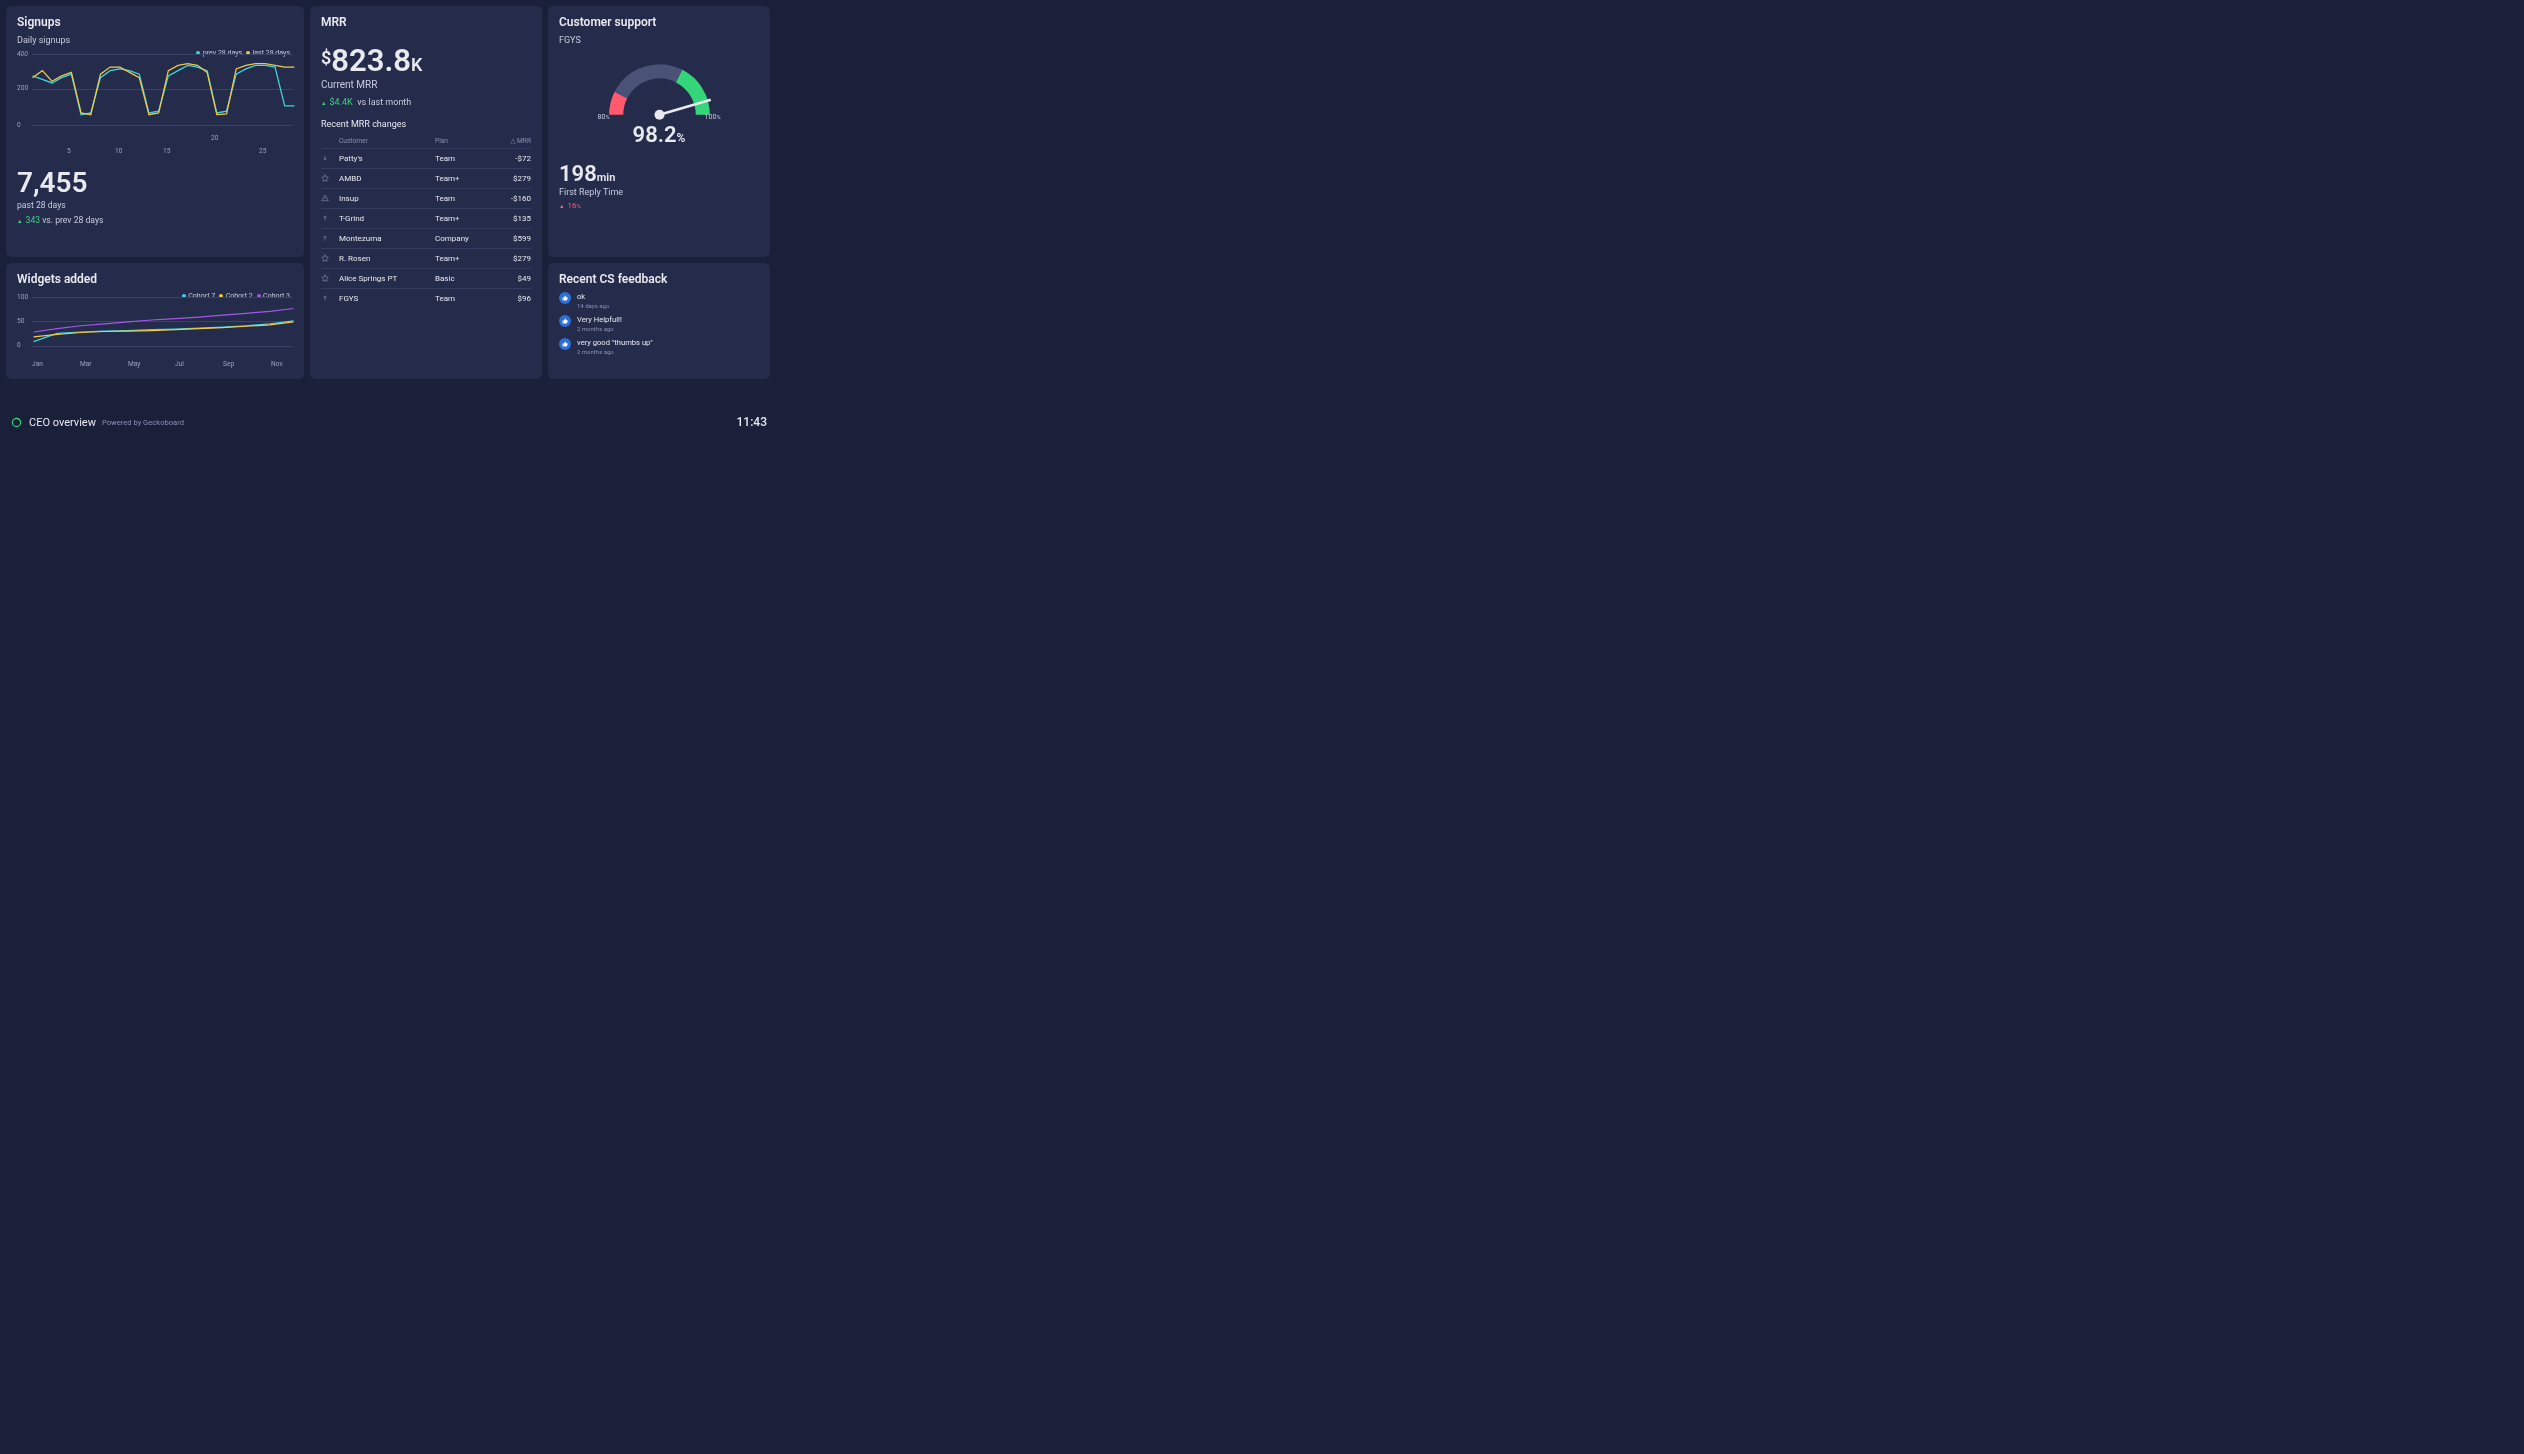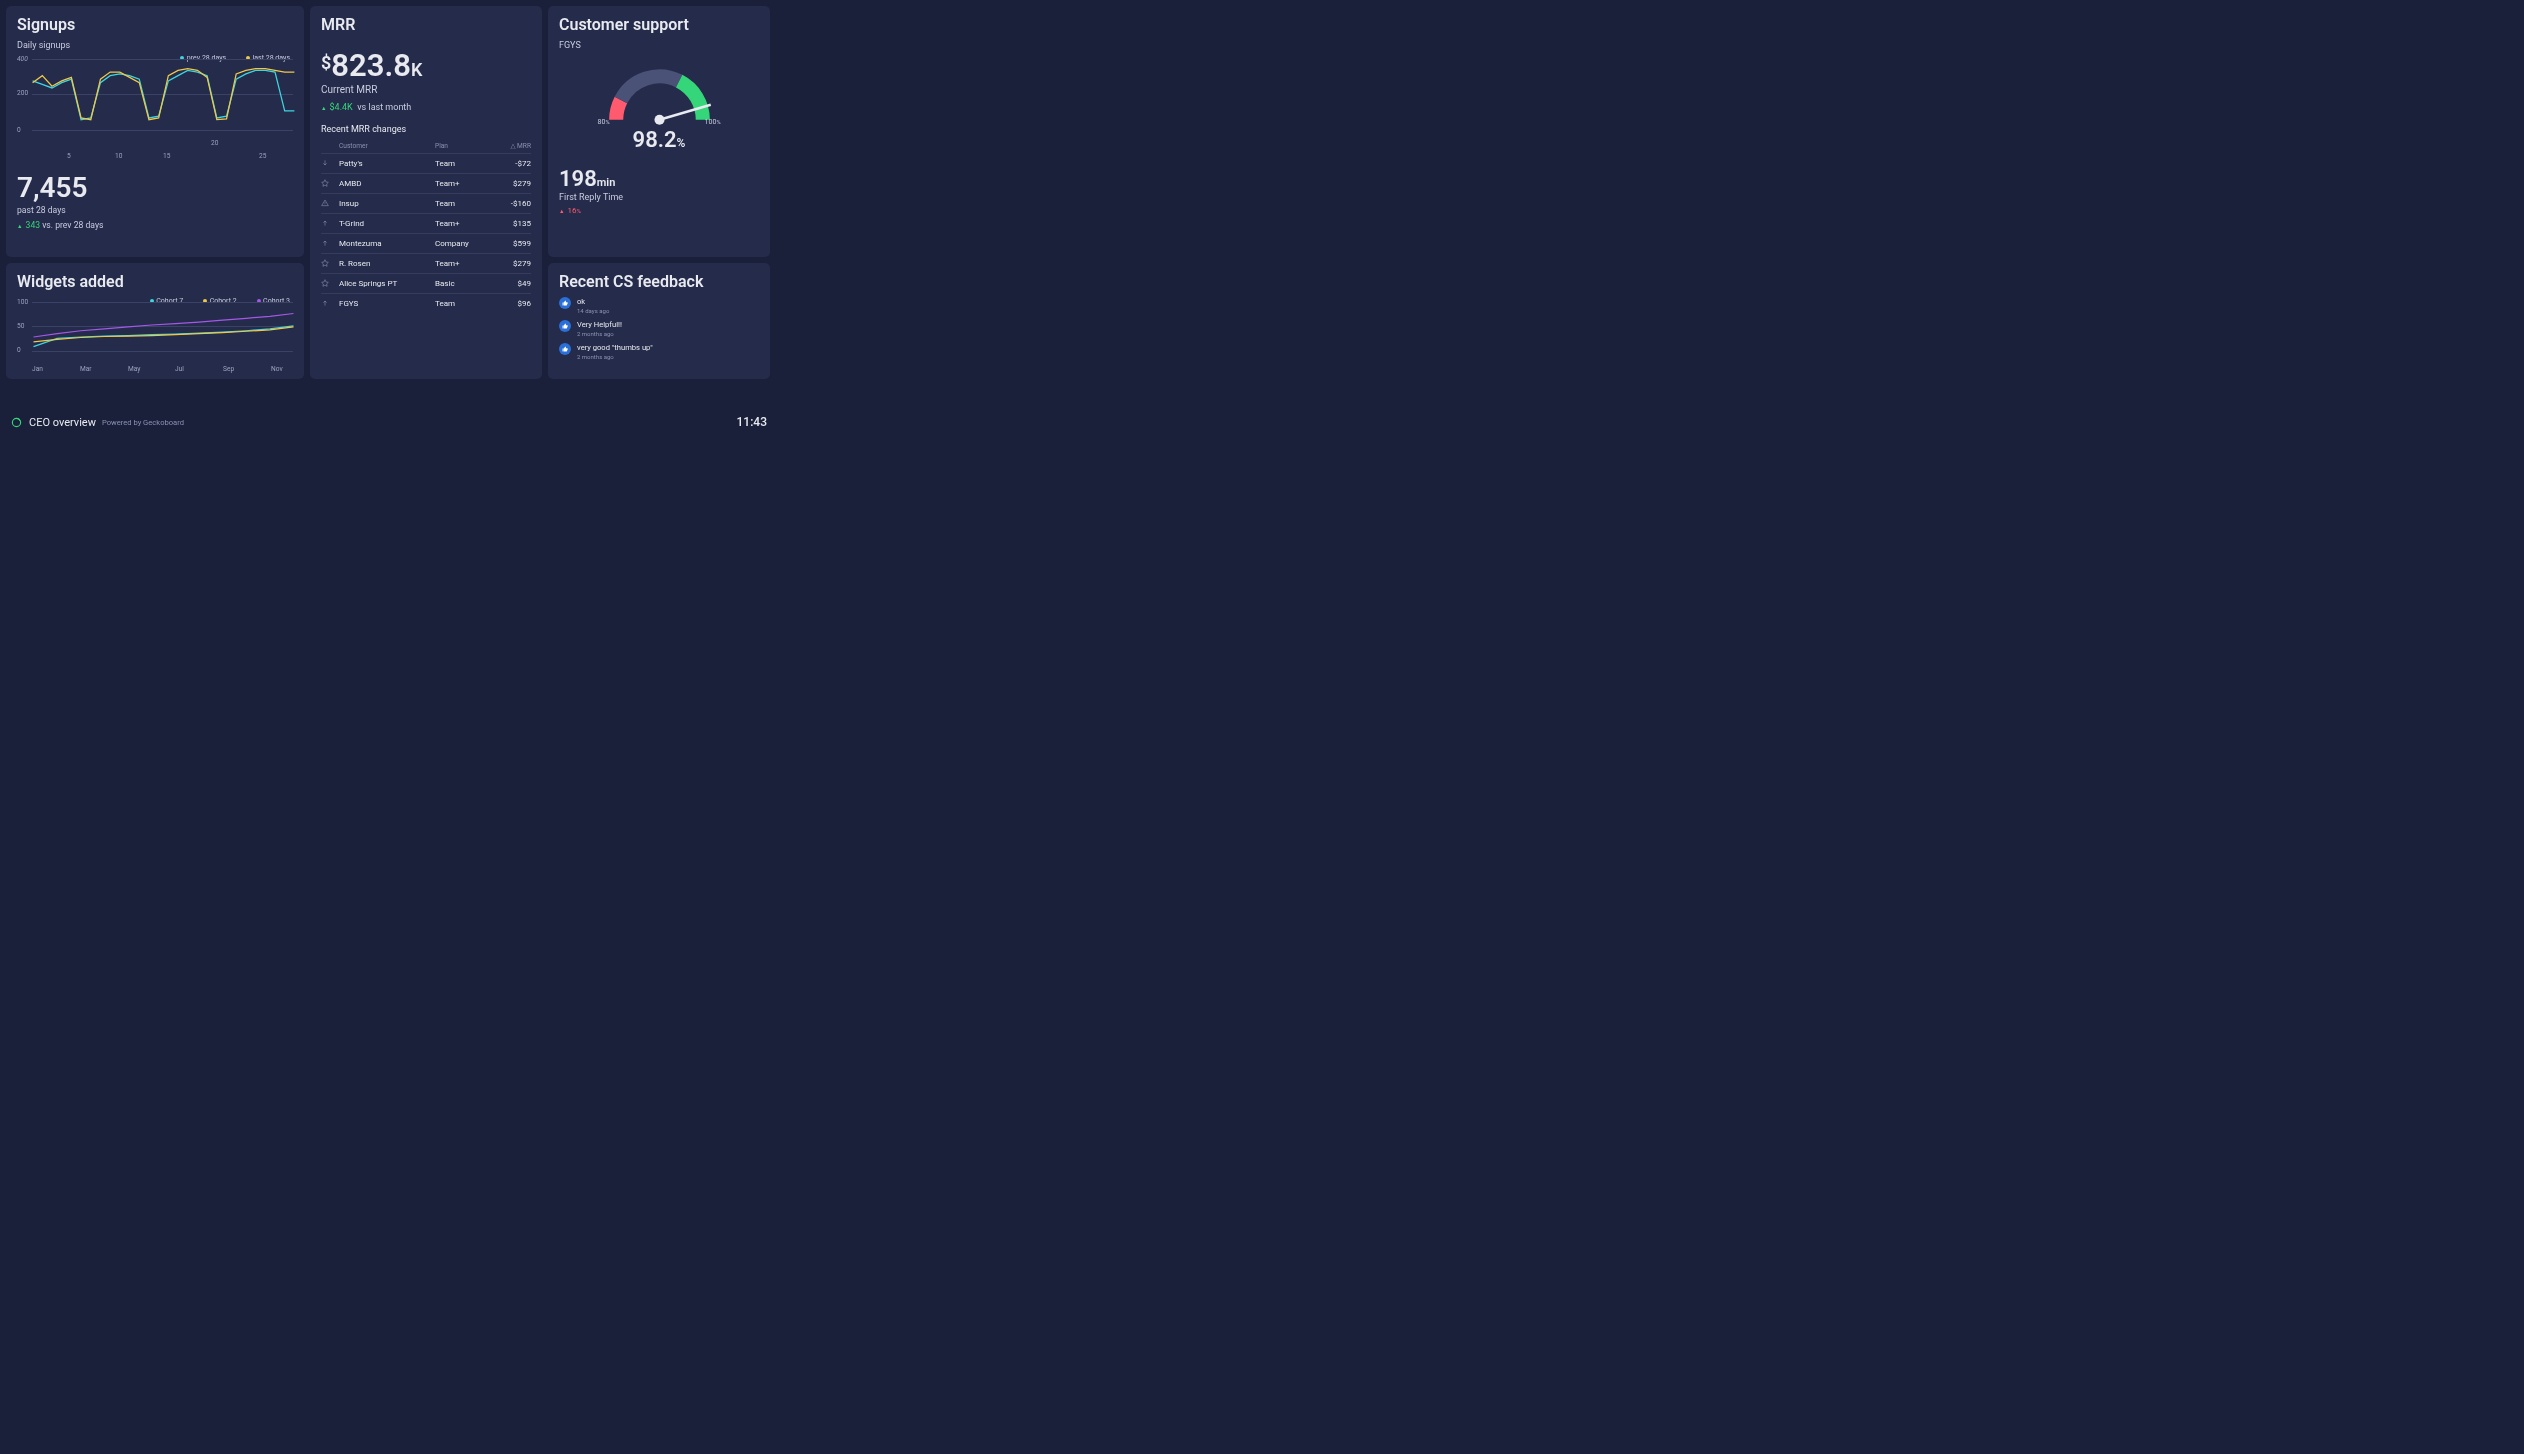--- a/index.html
+++ b/index.html
@@ -19,33 +19,33 @@
     grid-template-rows: 251px 116px;
     gap: 6px;
     height: 374px;
   }
   .card {
     background: #252b4a;
     border-radius: 5px;
     padding: 9px 11px;
   }
   .card-title {
-    font-size: 16px;
+    font-size: 12px;
     font-weight: 600;
     margin-bottom: 6px;
   }
   .subtitle {
     font-size: 9px;
     color: #c8cce0;
     margin-bottom: 4px;
   }
   
   .signups { grid-column: 1; grid-row: 1; display:flex; flex-direction:column;}
   .chart-area { position: relative; height: 106px; margin-bottom: 4px;}
-  .legend { position:absolute; top:0; right:3px; font-size:7px; color:#c8cce0; display:flex; gap:20px;}
+  .legend { position:absolute; top:0; right:3px; font-size:7px; color:#c8cce0; display:flex; gap:4px;}
   .legend span::before{content:"";display:inline-block;width:4px;height:4px;border-radius:50%;margin-right:2.5px;vertical-align:middle;}
   .dot-cyan::before{background:#3dd6e0;}
   .dot-yellow::before{background:#f0c848;}
   .dot-purple::before{background:#a458e8;}
   .axis-label{position:absolute;font-size:6.6px;color:#9ca3c0;}
   .gridline{position:absolute;left:15px;right:0;height:0.5px;background:#3a4266;}
   .big-number{font-size:28px;font-weight:600;line-height:1;}
   .big-number-sub{font-size:8.6px;color:#c8cce0;margin-top:3px;}
   .delta{font-size:8.6px;margin-top:5px;}
   .delta-up{color:#35d67a;}

